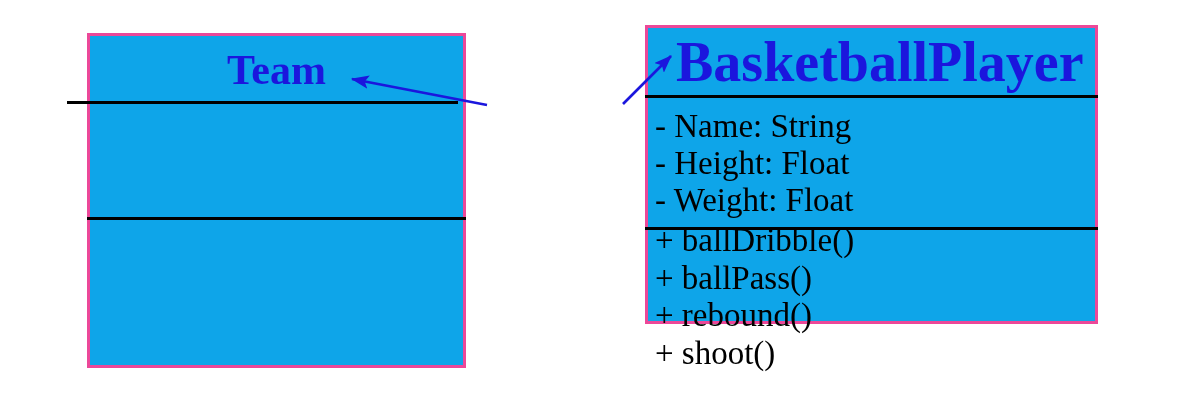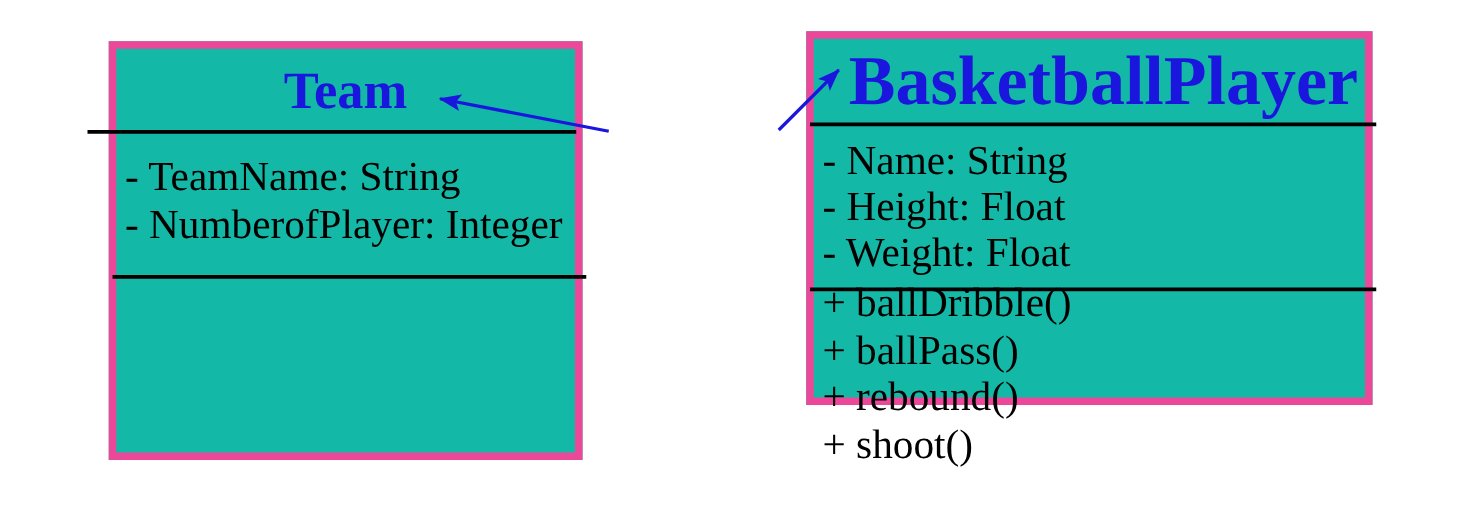--- a/index.html
+++ b/index.html
@@ -7,22 +7,22 @@
     position: relative;
     width: 1182px;
     height: 404px;
     background: #ffffff;
     overflow: hidden;
     font-family: "Liberation Serif", "DejaVu Serif", serif;
   }
   .uml-class {
     position: absolute;
     box-sizing: border-box;
-    border: 6px solid #ec4899;
-    background: #14b8a6;
+    border: 3px solid #ec4899;
+    background: #0ea5e9;
   }
   .box-team   { left: 87px;  top: 33px; width: 379px; height: 335px; }
   .box-player { left: 645px; top: 25px; width: 453px; height: 299px; }
 
   .class-title {
     position: absolute;
     left: 0; right: 0; top: 0;
     height: 67px;
     display: flex;
     align-items: center;
@@ -71,24 +71,20 @@
   }
 </style>
 </head>
 <body>
 
 <div class="canvas">
 
   <div class="uml-class box-team">
     <div class="class-title title-team">Team</div>
     <div class="divider team-div1"></div>
-    <div class="member-list team-attrs">
-      <div>- TeamName: String</div>
-      <div>- NumberofPlayer: Integer</div>
-    </div>
     <div class="divider team-div2"></div>
   </div>
 
   <div class="uml-class box-player">
     <div class="class-title title-player">BasketballPlayer</div>
     <div class="divider player-div1"></div>
     <div class="member-list player-attrs">
       <div>- Name: String</div>
       <div>- Height: Float</div>
       <div>- Weight: Float</div>

